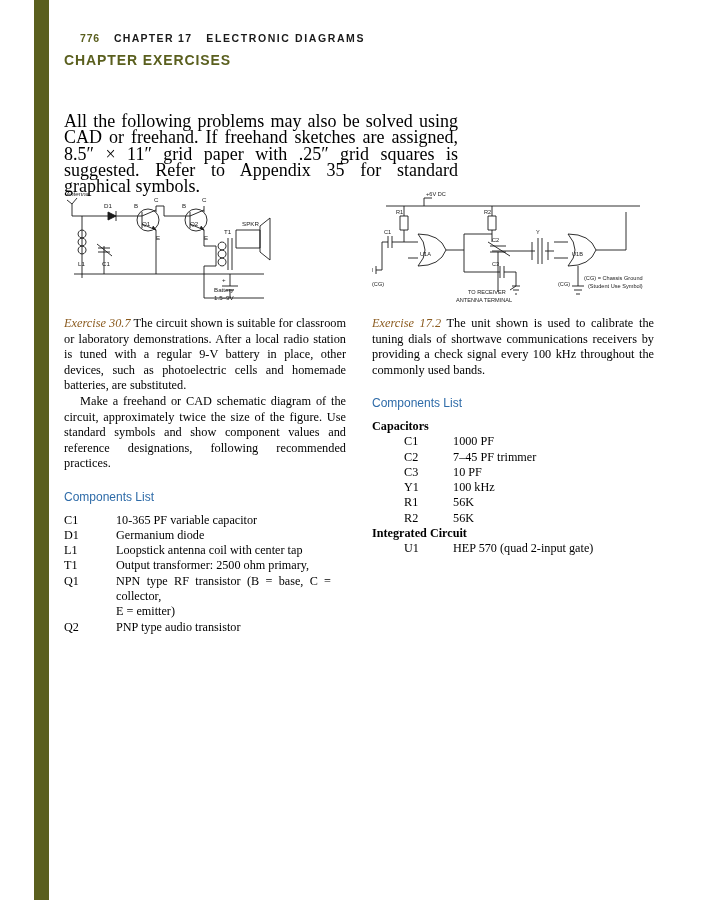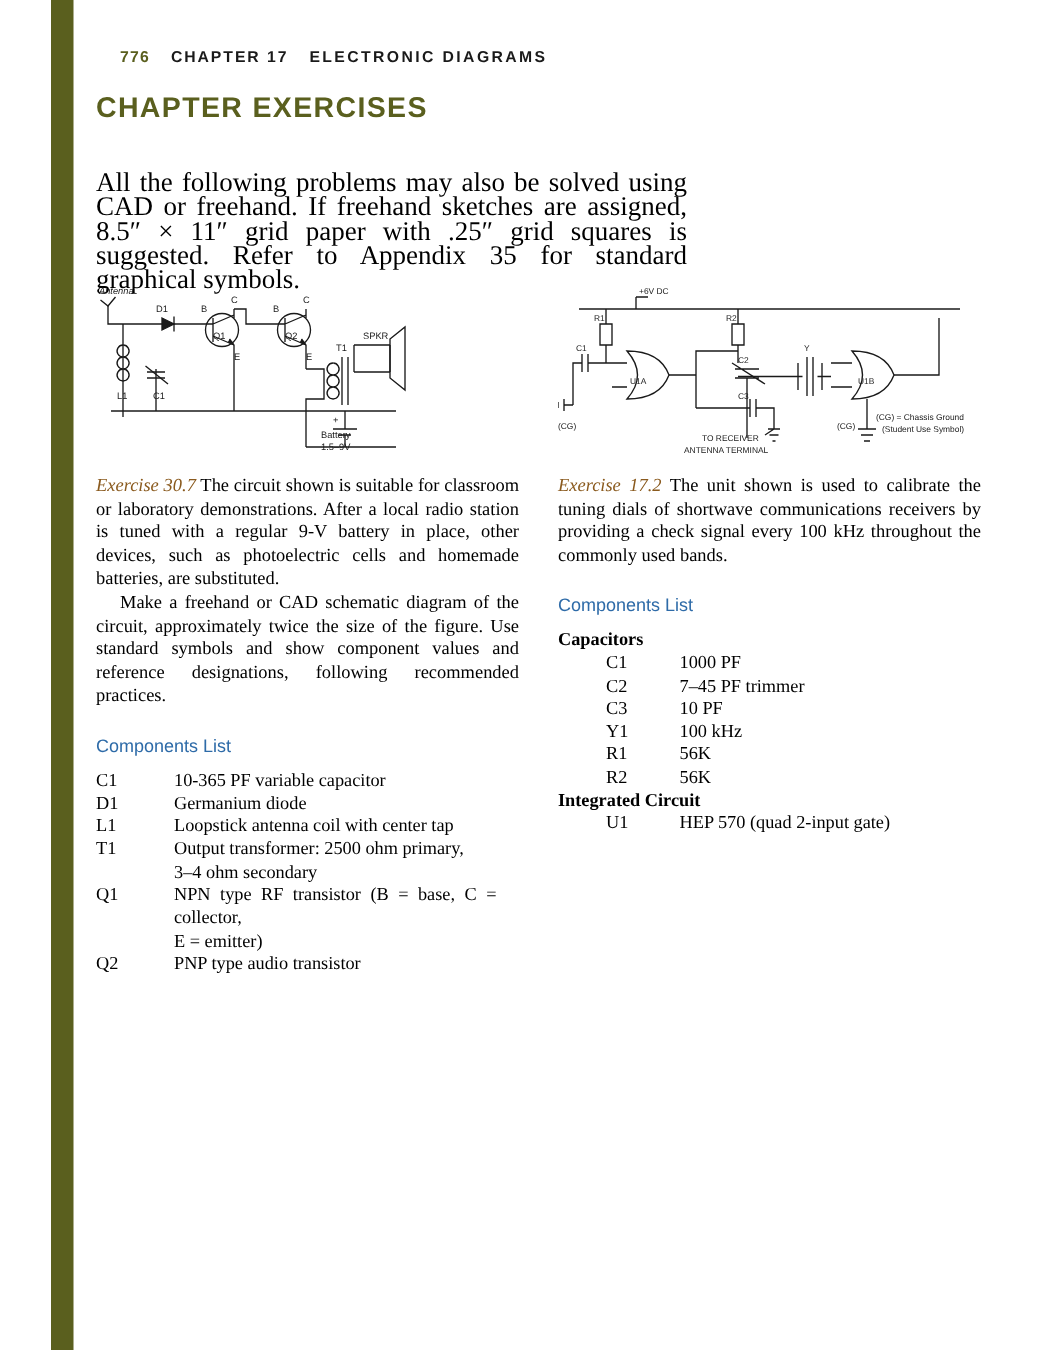--- a/index.html
+++ b/index.html
@@ -54,25 +54,25 @@
     margin-right: 14px;
     color: #1a1a1a;
   }
   .runhead .title {
     color: #1a1a1a;
     letter-spacing: 1.6px;
   }
   
   h1.chapter-exercises {
     position: absolute;
-    top: 62px;
+    top: 52px;
     left: 0;
     margin: 0;
     font-family: "Liberation Sans", sans-serif;
-    font-size: 19px;
+    font-size: 14px;
     font-weight: bold;
     letter-spacing: 0.9px;
     color: #5a5f1e;
   }
   .intro {
     position: absolute;
     top: 95px;
     left: 0;
     width: 394px;
     font-size: 18px;
@@ -311,24 +311,20 @@
             </tr>
             <tr>
               <td class="ref">L1</td>
               <td class="desc">Loopstick antenna coil with center tap</td>
             </tr>
             <tr>
               <td class="ref">T1</td>
               <td class="desc">Output transformer: 2500 ohm primary,</td>
             </tr>
             <tr>
-              <td class="ref"></td>
-              <td class="desc">3–4 ohm secondary</td>
-            </tr>
-            <tr>
               <td class="ref">Q1</td>
               <td class="desc">NPN type RF transistor (B = base, C = collector,</td>
             </tr>
             <tr>
               <td class="ref"></td>
               <td class="desc">E = emitter)</td>
             </tr>
             <tr>
               <td class="ref">Q2</td>
               <td class="desc">PNP type audio transistor</td>

